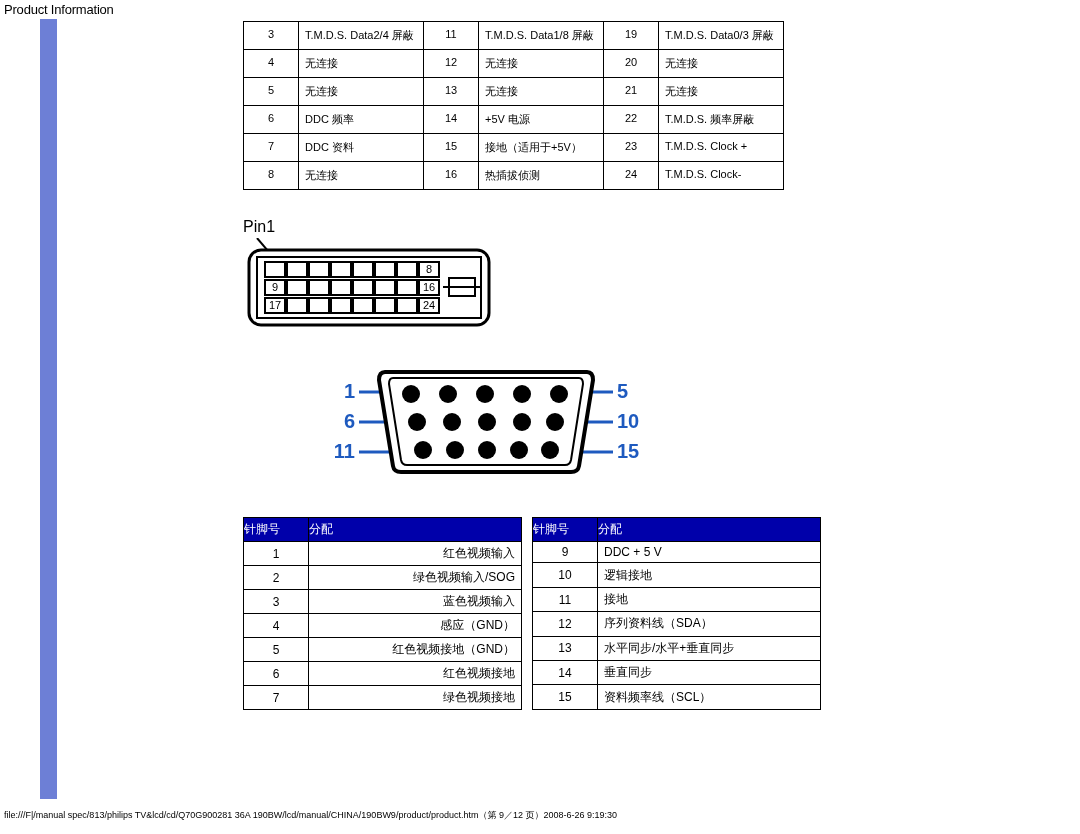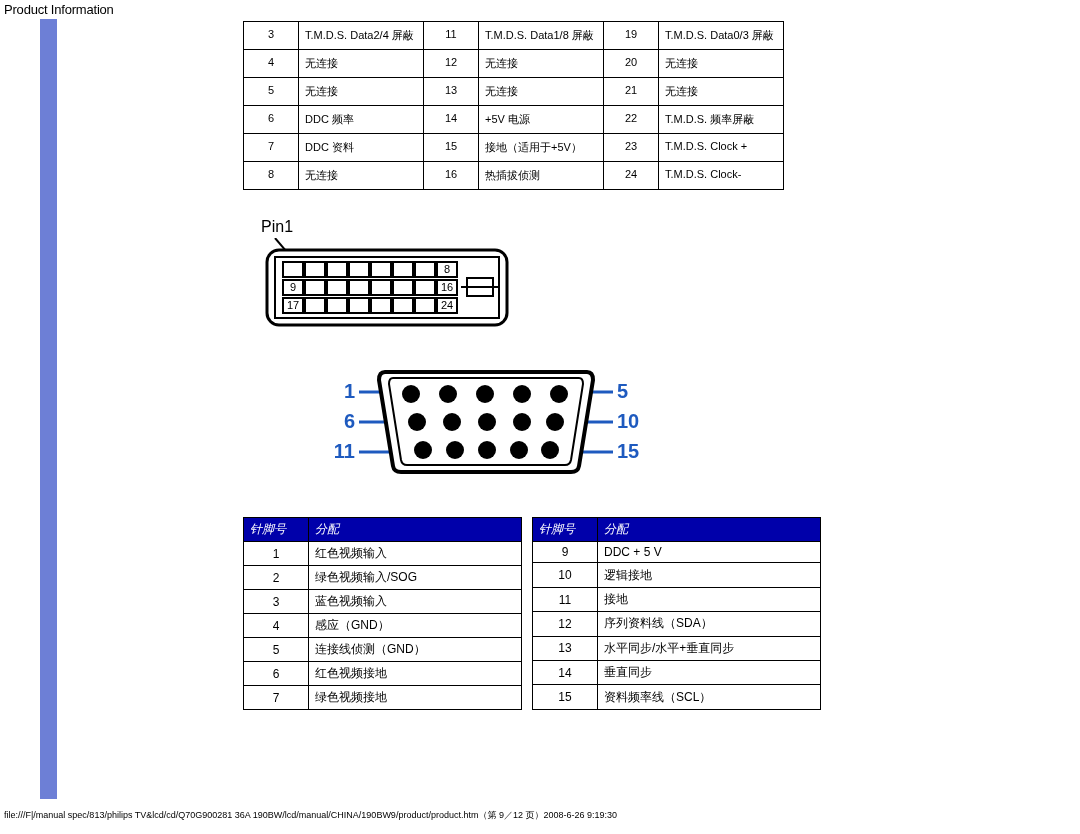--- a/index.html
+++ b/index.html
@@ -39,21 +39,21 @@
     border: 1px solid #000;
     font-size: 11px;
     padding: 6px 6px;
     vertical-align: top;
   }
   .numcell { width: 42px; text-align: center; }
   .desccell { width: 112px; }
 
   
   .dvi-wrap {
-    margin-left: 18px;
+    margin-left: 0;
     margin-bottom: 28px;
   }
   .pin1-label {
     font-family: Arial, sans-serif;
     font-size: 16px;
     margin-bottom: 2px;
   }
   svg.dvi { display:block; }
 
   
@@ -69,33 +69,32 @@
   }
 
   
   table.dsub {
     border-collapse: collapse;
   }
   table.dsub th {
     background: #0000aa;
     color: #fff;
     text-align: left;
-    padding: 3px 6px;
+    padding: 3px 0;
     font-weight: normal;
     border: 1px solid #000;
     font-size: 12px;
-    font-style: italic;
   }
   table.dsub td {
     border: 1px solid #000;
     padding: 3px 6px;
     font-size: 12px;
   }
   .dnum { width: 52px; text-align:center; }
-  .dalloc-l { width: 200px; }
+  .dalloc-l { width: 200px; text-align: right; }
   .dalloc-r { width: 210px; }
 
   .dsub-row {
     display: flex;
     gap: 10px;
   }
 
   .footer {
     font-size: 9px;
     padding: 10px 4px 6px 4px;
@@ -298,21 +297,21 @@
             <tr>
               <td class="dnum">3</td>
               <td class="dalloc-l">蓝色视频输入</td>
             </tr>
             <tr>
               <td class="dnum">4</td>
               <td class="dalloc-l">感应（GND）</td>
             </tr>
             <tr>
               <td class="dnum">5</td>
-              <td class="dalloc-l">连接线侦测（GND）</td>
+              <td class="dalloc-l">红色视频接地（GND）</td>
             </tr>
             <tr>
               <td class="dnum">6</td>
               <td class="dalloc-l">红色视频接地</td>
             </tr>
             <tr>
               <td class="dnum">7</td>
               <td class="dalloc-l">绿色视频接地</td>
             </tr>
           </tbody>

